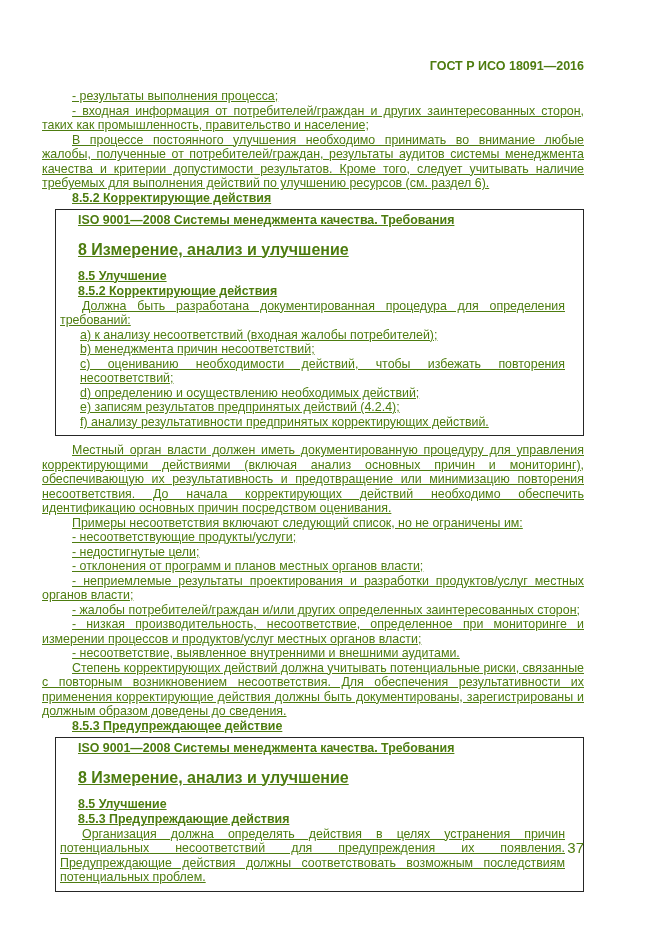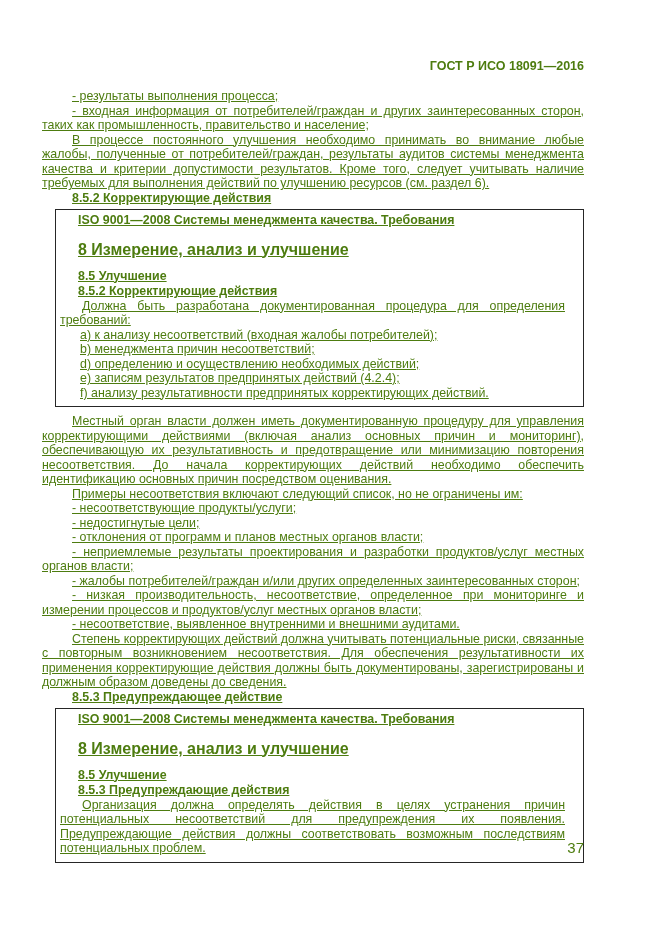--- a/index.html
+++ b/index.html
@@ -89,20 +89,21 @@
       <p class="para">В процессе постоянного улучшения необходимо принимать во внимание любые жалобы, полученные от потребителей/граждан, результаты аудитов системы менеджмента качества и критерии допустимости результатов. Кроме того, следует учитывать наличие требуемых для выполнения действий по улучшению ресурсов (см. раздел 6).</p>
       <p class="para bold">8.5.2 Корректирующие действия</p>
       <div class="excerpt-box">
         <p class="box-title">ISO 9001—2008 Системы менеджмента качества. Требования</p>
         <p class="box-chapter">8 Измерение, анализ и улучшение</p>
         <p class="box-sub">8.5 Улучшение</p>
         <p class="box-clause">8.5.2 Корректирующие действия</p>
         <p class="para">Должна быть разработана документированная процедура для определения требований:</p>
         <p class="list-item">a) к анализу несоответствий (входная жалобы потребителей);</p>
         <p class="list-item">b) менеджмента причин несоответствий;</p>
+        <p class="list-item">c) оцениванию необходимости действий, чтобы избежать повторения несоответствий;</p>
         <p class="list-item">d) определению и осуществлению необходимых действий;</p>
         <p class="list-item">e) записям результатов предпринятых действий (4.2.4);</p>
         <p class="list-item">f) анализу результативности предпринятых корректирующих действий.</p>
       </div>
       <p class="para">Местный орган власти должен иметь документированную процедуру для управления корректирующими действиями (включая анализ основных причин и мониторинг), обеспечивающую их результативность и предотвращение или минимизацию повторения несоответствия. До начала корректирующих действий необходимо обеспечить идентификацию основных причин посредством оценивания.</p>
       <p class="para">Примеры несоответствия включают следующий список, но не ограничены им:</p>
       <p class="para">- несоответствующие продукты/услуги;</p>
       <p class="para">- недостигнутые цели;</p>
       <p class="para">- отклонения от программ и планов местных органов власти;</p>
       <p class="para">- неприемлемые результаты проектирования и разработки продуктов/услуг местных органов власти;</p>

